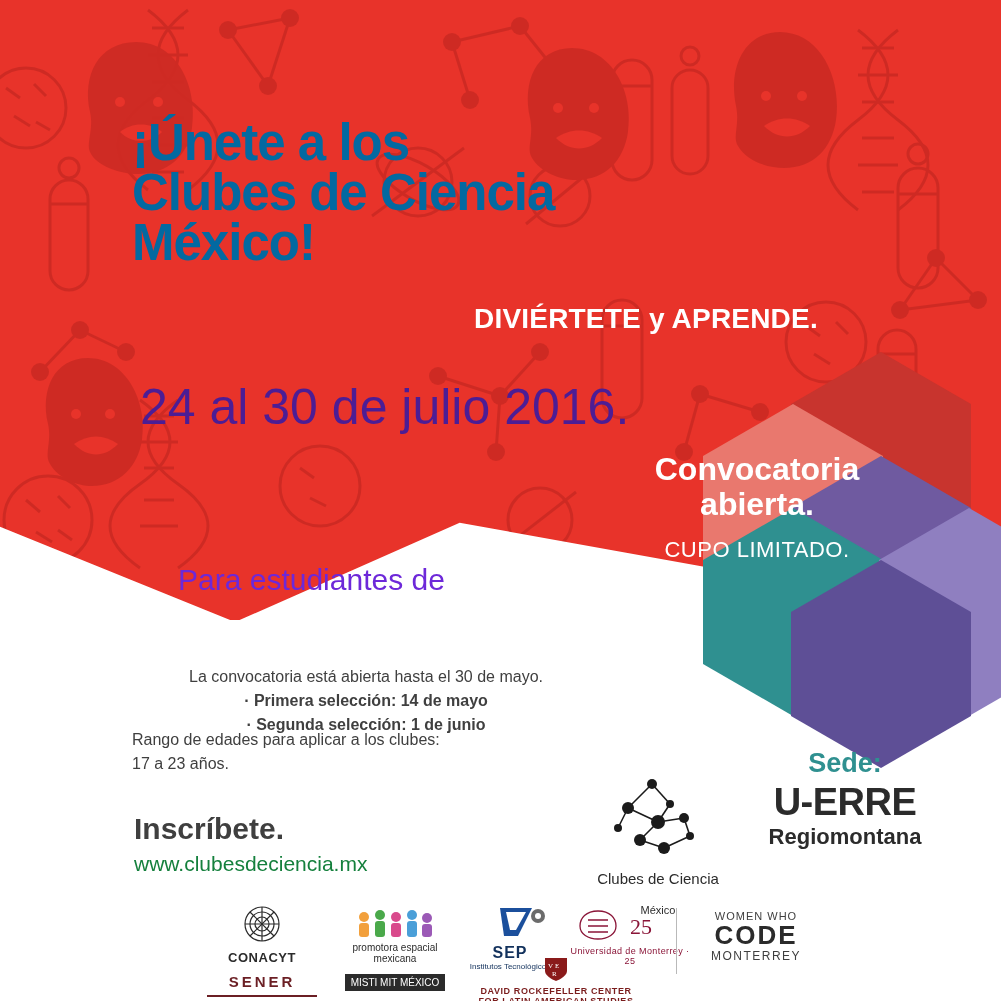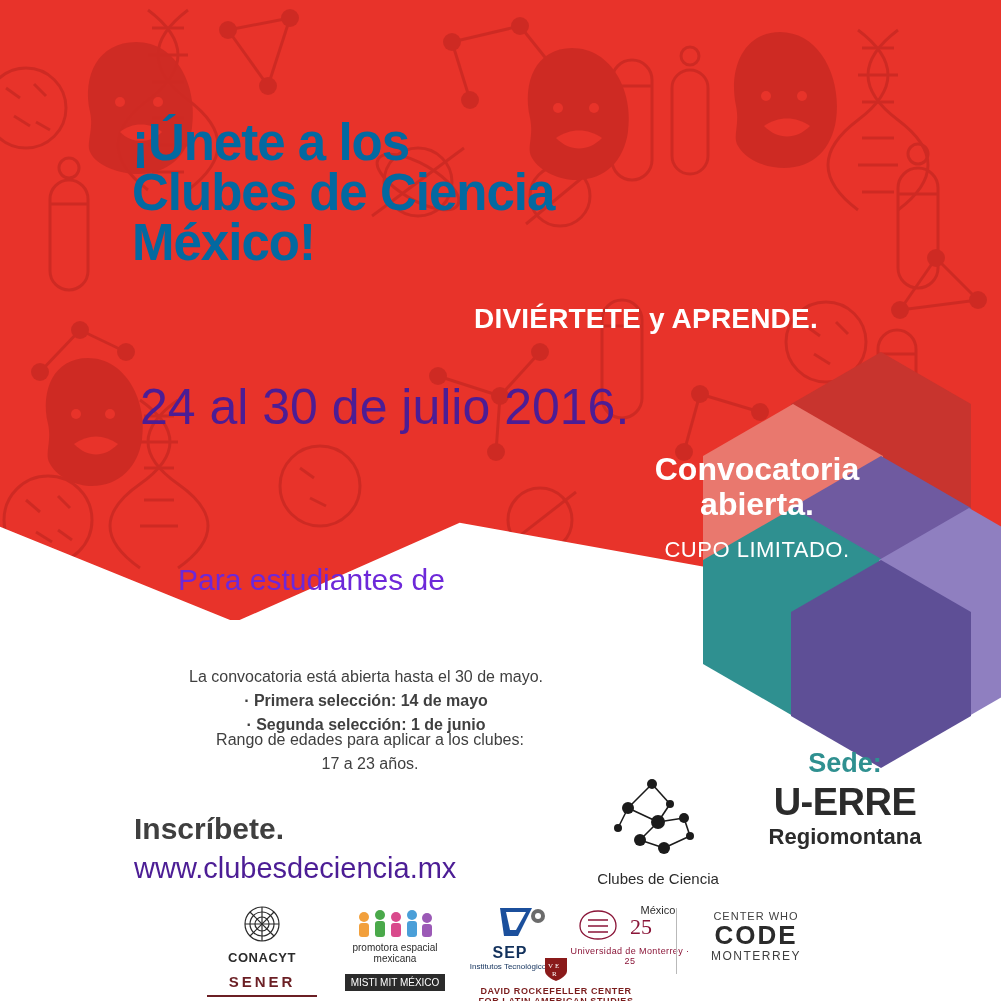--- a/index.html
+++ b/index.html
@@ -139,43 +139,43 @@
     width: 460px;
     text-align: center;
     color: #3f3f3f;
     font-size: 16px;
     line-height: 1.5;
     margin-top: 15px;
   }
   .convo b { font-weight: bold; }
   .ages {
     position: absolute;
-    left: 140px;
+    left: 132px;
     top: 728px;
     width: 460px;
-    text-align: center;
+    text-align: left;
     color: #3f3f3f;
     font-size: 16px;
     line-height: 1.5;
   }
 
   .inscribete {
     position: absolute;
     left: 134px;
     top: 812px;
     color: #3f3f3f;
     font-size: 30px;
     font-weight: bold;
   }
   .website {
     position: absolute;
     left: 134px;
     top: 852px;
-    color: #4c1d95;
-    font-size: 29px;
+    color: #15803d;
+    font-size: 21px;
   }
 
   
   .clubes-logo {
     position: absolute;
     left: 578px;
     top: 778px;
     width: 160px;
     text-align: center;
   }
@@ -609,20 +609,20 @@
           <path d="M12,12 L32,12 M12,18 L32,18 M12,24 L32,24"></path>
         </g>
         <text x="54" y="26" font-family="Liberation Serif, serif" font-size="22" fill="#8a1538">25</text>
       </svg>
       <span class="t1">Universidad de Monterrey · 25</span>
     </div>
 
     <div class="sp-divider"></div>
 
     <div class="sp sp-wwc">
-      <span class="t1">CENTER WHO</span>
+      <span class="t1">WOMEN WHO</span>
       <span class="t2">CODE</span>
       <span class="t3">MONTERREY</span>
     </div>
 
   </div>
 
 </div>
 
 </body></html>

